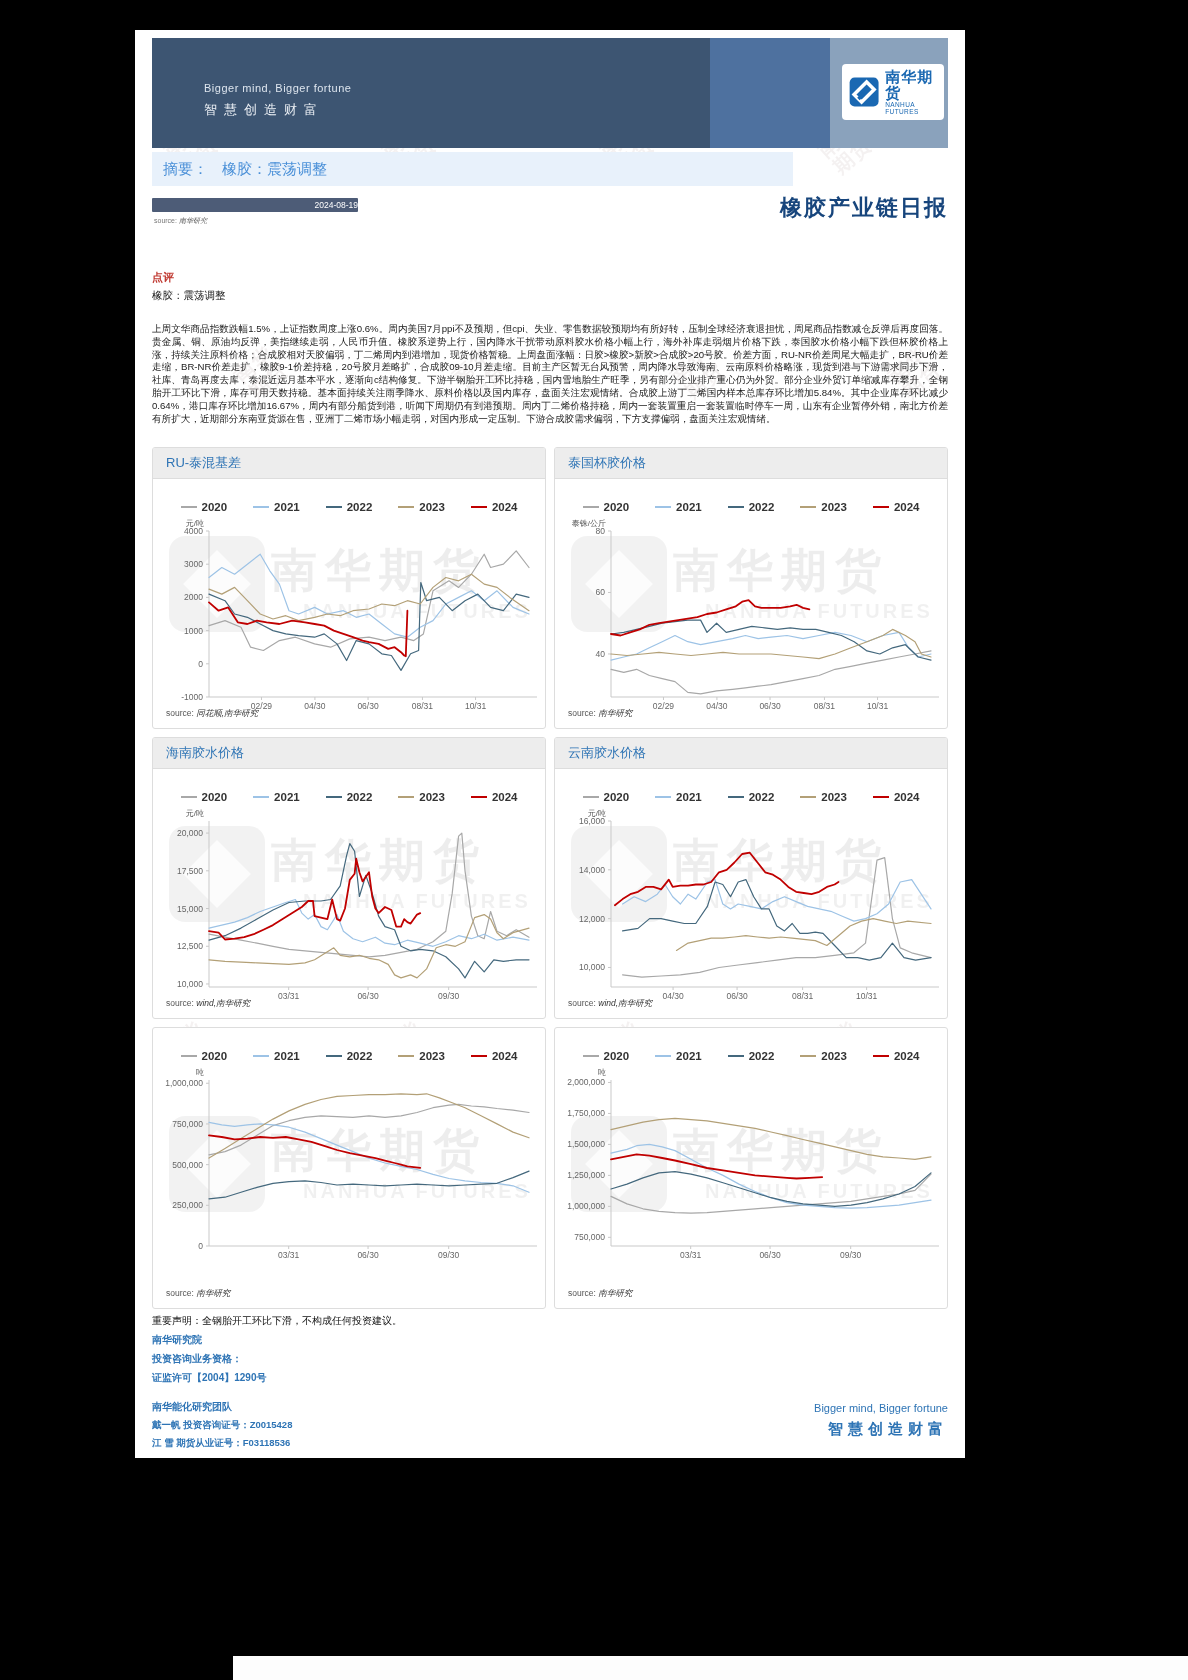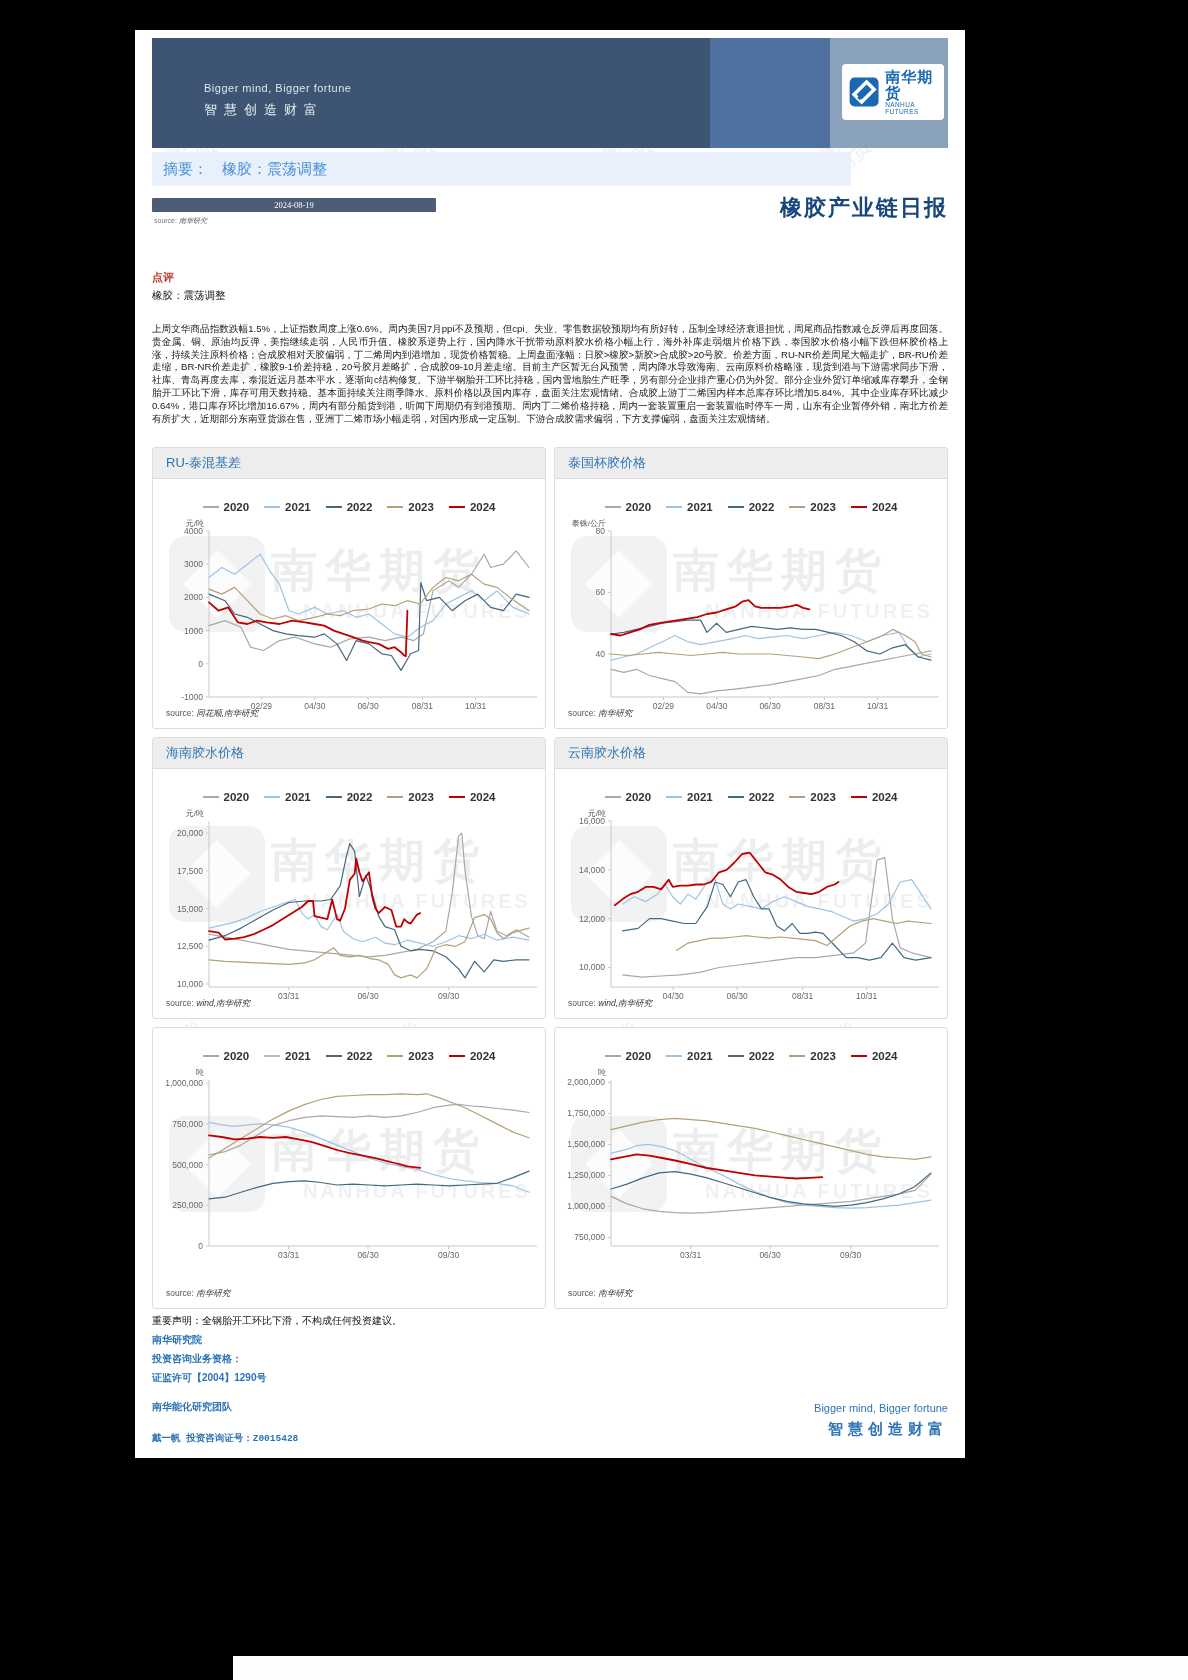--- a/index.html
+++ b/index.html
@@ -16,63 +16,63 @@
   .banner .seg-mid{background:#4e719f;flex:0 0 120px;}
   .banner .seg-light{background:#8aa2bc;flex:1 1 auto;position:relative;}
   .slogan{position:absolute;left:52px;top:44px;color:#dde5ee;}
   .slogan .en{font-size:11px;letter-spacing:0.5px;}
   .slogan .cn{font-size:13px;letter-spacing:7px;margin-top:7px;color:#edf1f6;}
   .logo-box{position:absolute;right:4px;top:26px;width:102px;height:56px;background:#fff;border-radius:4px;
             display:flex;align-items:center;gap:6px;padding:0 7px;box-sizing:border-box;}
   .logo-names .cn{font-size:15px;font-weight:bold;color:#1a68b2;letter-spacing:1px;line-height:16px;}
   .logo-names .en{font-size:6.5px;color:#1a68b2;letter-spacing:0.4px;}
   
-  .summary{position:absolute;left:17px;top:122px;width:699px;height:34px;background:#e8f1fb;
+  .summary{position:absolute;left:17px;top:122px;width:641px;height:34px;background:#e8f1fb;
            display:flex;align-items:center;box-sizing:border-box;padding-left:11px;
            font-size:15px;color:#4a90d8;}
   .summary .txt{margin-left:14px;}
   
-  .datebar{position:absolute;left:17px;top:168px;width:284px;height:14px;background:#4d5c77;
-           color:#fff;font-size:8.5px;text-align:center;line-height:14px;border-radius:1px;font-family:Liberation Serif, serif;}
+  .datebar{position:absolute;left:17px;top:168px;width:206px;height:14px;background:#4d5c77;
+           color:#fff;font-size:8.5px;text-align:right;line-height:14px;border-radius:1px;}
   .datesrc{position:absolute;left:19px;top:186px;font-size:7px;color:#777;}
   .datesrc i{color:#555;}
   .report-title{position:absolute;right:17px;top:163px;font-size:22px;font-weight:bold;color:#17457c;letter-spacing:2px;}
   
   .comment{position:absolute;left:17px;top:240px;width:796px;color:#1a1a1a;z-index:1;}
   .c-head{font-size:11px;font-weight:bold;color:#c03a32;}
   .c-sub{font-size:10.5px;margin-top:4px;}
   .c-view{font-size:10.5px;margin-top:3px;}
   .c-body{font-size:9.6px;line-height:12.8px;text-align:justify;margin-top:20px;}
   .c-strategy{font-size:9.6px;margin-top:1px;}
   
   .charts{position:absolute;left:17px;top:417px;width:796px;display:grid;
           grid-template-columns:1fr 1fr;gap:8px;z-index:1;}
   .card{height:280px;border:1px solid #ddd;border-radius:3px;background:#fff;overflow:hidden;position:relative;}
   .card-h{height:30px;background:#ededed;border-bottom:1px solid #ddd;}
   .card-h .t{font-size:13px;color:#2e74b5;line-height:30px;padding-left:13px;}
-  .legend{display:flex;justify-content:center;gap:15px;margin-top:20px;height:16px;align-items:center;position:relative;z-index:2;}
+  .legend{display:flex;justify-content:center;gap:26px;margin-top:20px;height:16px;align-items:center;position:relative;z-index:2;}
   .lg-item{display:flex;align-items:center;}
   .lg-dash{display:inline-block;width:16px;height:2.5px;margin-right:5px;}
   .lg-text{font-size:11.5px;font-weight:bold;color:#333;}
   svg.plot{display:block;margin:2px auto 0;position:relative;z-index:2;}
   .ax{font-size:8.5px;fill:#666;}
   .unit{font-size:8px;fill:#555;}
   .src{position:absolute;left:13px;bottom:8px;font-size:8.5px;color:#555;z-index:2;}
   .src i{color:#333;}
   .cwm{position:absolute;left:0;top:30px;right:0;bottom:0;z-index:1;pointer-events:none;overflow:hidden;}
   .cwm .blob{position:absolute;left:16px;top:58px;width:96px;height:96px;background:rgba(0,0,0,0.05);border-radius:16px;}
   .cwm .blob .band{position:absolute;left:24px;top:24px;width:48px;height:48px;background:#fff;opacity:0.75;transform:rotate(45deg);}
   .cwm .wtxt{position:absolute;left:118px;top:62px;font-size:46px;font-weight:bold;color:rgba(0,0,0,0.07);letter-spacing:8px;white-space:nowrap;}
   .cwm .wtxt2{position:absolute;left:150px;top:122px;font-size:20px;font-weight:bold;color:rgba(0,0,0,0.06);letter-spacing:3px;white-space:nowrap;}
   
   .footer{position:absolute;left:17px;top:1284px;width:700px;z-index:1;}
   .f-disc{font-size:10px;color:#111;}
   .f-blue{font-size:10px;font-weight:bold;color:#2e74b5;margin-top:5px;}
   .f-gap{height:10px;}
-  .f-member{font-size:9.5px;font-weight:bold;color:#2e74b5;margin-top:18px;font-family:Liberation Mono, monospace;}
+  .f-member{font-size:9.5px;font-weight:bold;color:#2e74b5;margin-top:5px;}
   .f-slogans{position:absolute;right:17px;top:1372px;text-align:right;z-index:1;}
   .f-slogans .en{font-size:11px;color:#2e74b5;}
   .f-slogans .cn{font-size:15px;font-weight:bold;color:#2e74b5;letter-spacing:5px;margin-top:6px;}
   .bottom-bar{position:absolute;left:233px;top:1656px;width:955px;height:24px;background:#fdfdfd;}
 </style>
 </head>
 <body>
 
 <div class="page">
   <div class="wm-layer">

